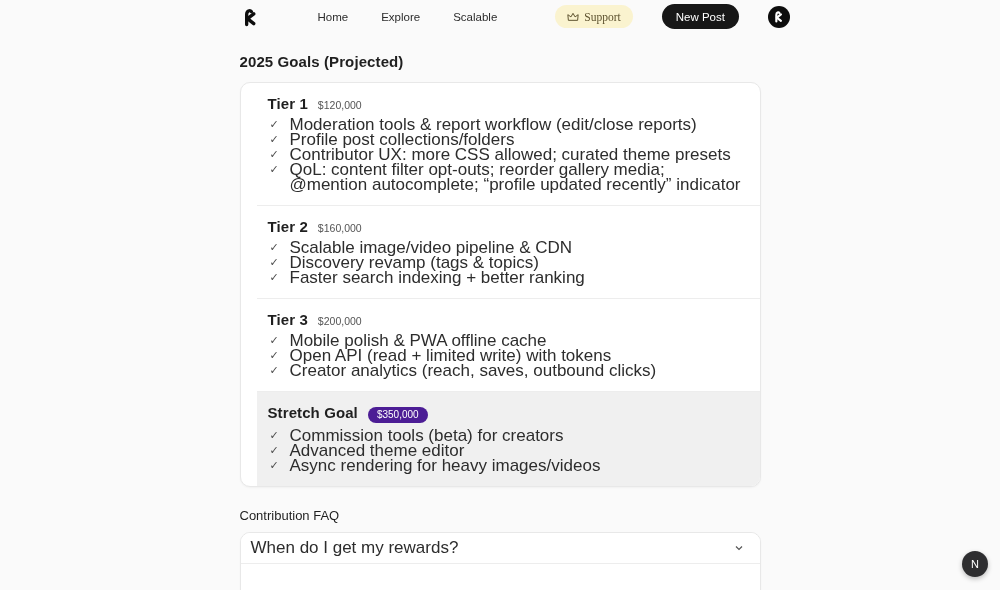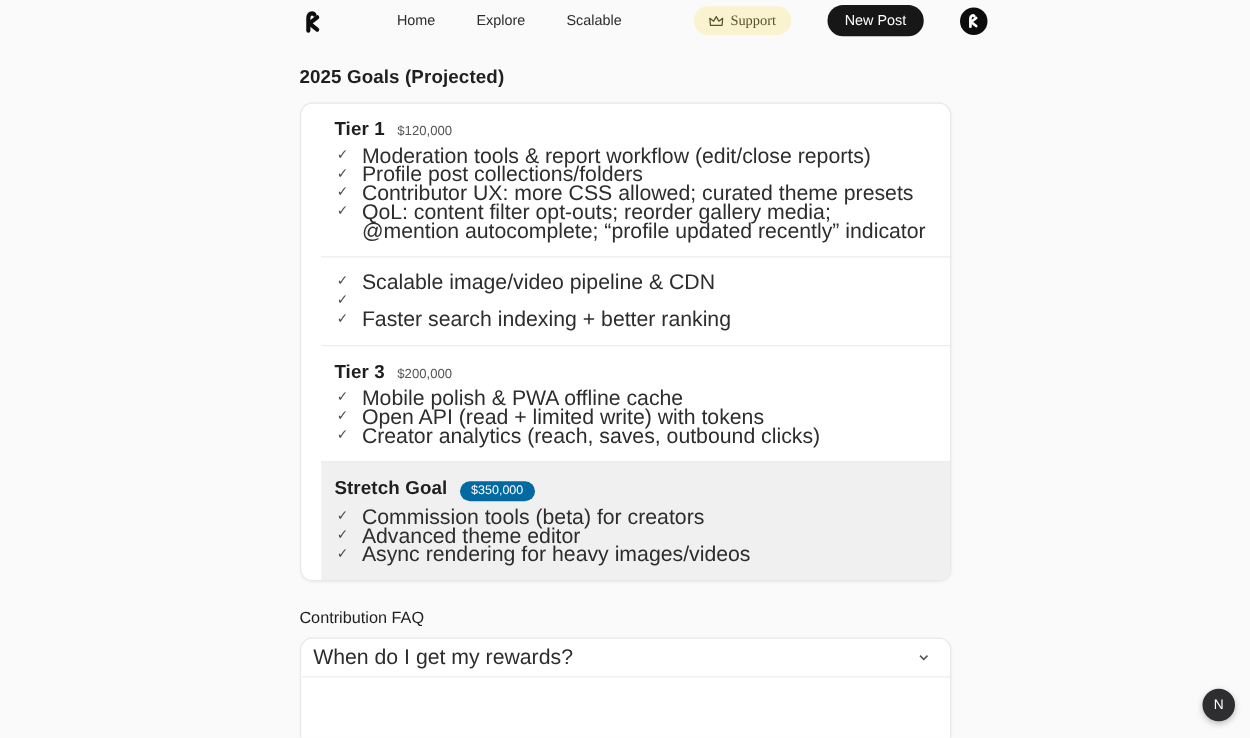--- a/index.html
+++ b/index.html
@@ -48,21 +48,21 @@
     margin-top:12px; background:var(--card-bg); border:1px solid var(--card-border);
     border-radius:10px; overflow:hidden; box-shadow:0 1px 2px rgba(0,0,0,.04);
   }
   .tier{padding:12px 16px 13px 11px;margin-left:16px;}
   .tier + .tier{border-top:1px solid var(--divider);}
   .tier.highlight{background:var(--stretch-bg);}
   .tier-head{display:flex; align-items:baseline; gap:10px; margin-bottom:5px;}
   .tier-name{font-size:15px; font-weight:700; letter-spacing:.1px;}
   .tier-amount{font-size:10.5px; color:#555;}
   .tier-amount.badge{
-    background:#0369a1; color:#fff; border-radius:999px; padding:2px 9px 3px; font-size:10px;
+    background:#4c1d95; color:#fff; border-radius:999px; padding:2px 9px 3px; font-size:10px;
   }
   .tier-item{display:flex; align-items:flex-start; line-height:15px;}
   .check{width:13px; flex:none; color:var(--check); font-size:11px; margin-right:9px; text-align:center;}
   .tier-item-text{font-size:17px; color:#2d2d2d;}
 
   
   .faq-title{font-size:13px; font-weight:400; margin-top:21px;}
   .faq-card{
     margin-top:9px; background:var(--card-bg); border:1px solid var(--card-border);
     border-radius:10px; overflow:hidden; box-shadow:0 1px 2px rgba(0,0,0,.04); min-height:130px;
@@ -135,26 +135,31 @@
         <span class="check">✓</span>
         <span class="tier-item-text">Contributor UX: more CSS allowed; curated theme presets</span>
       </div>
       <div class="tier-item">
         <span class="check">✓</span>
         <span class="tier-item-text">QoL: content filter opt-outs; reorder gallery media; @mention autocomplete; “profile updated recently” indicator</span>
       </div>
     </div>
 
     <div class="tier">
+      <div class="tier-head">
+        <span class="tier-name">Tier 2</span>
+        <span class="tier-amount">$160,000</span>
+      </div>
       <div class="tier-item">
         <span class="check">✓</span>
         <span class="tier-item-text">Scalable image/video pipeline &amp; CDN</span>
       </div>
       <div class="tier-item">
         <span class="check">✓</span>
+        <span class="tier-item-text">Discovery revamp (tags &amp; topics)</span>
       </div>
       <div class="tier-item">
         <span class="check">✓</span>
         <span class="tier-item-text">Faster search indexing + better ranking</span>
       </div>
     </div>
 
     <div class="tier">
       <div class="tier-head">
         <span class="tier-name">Tier 3</span>

